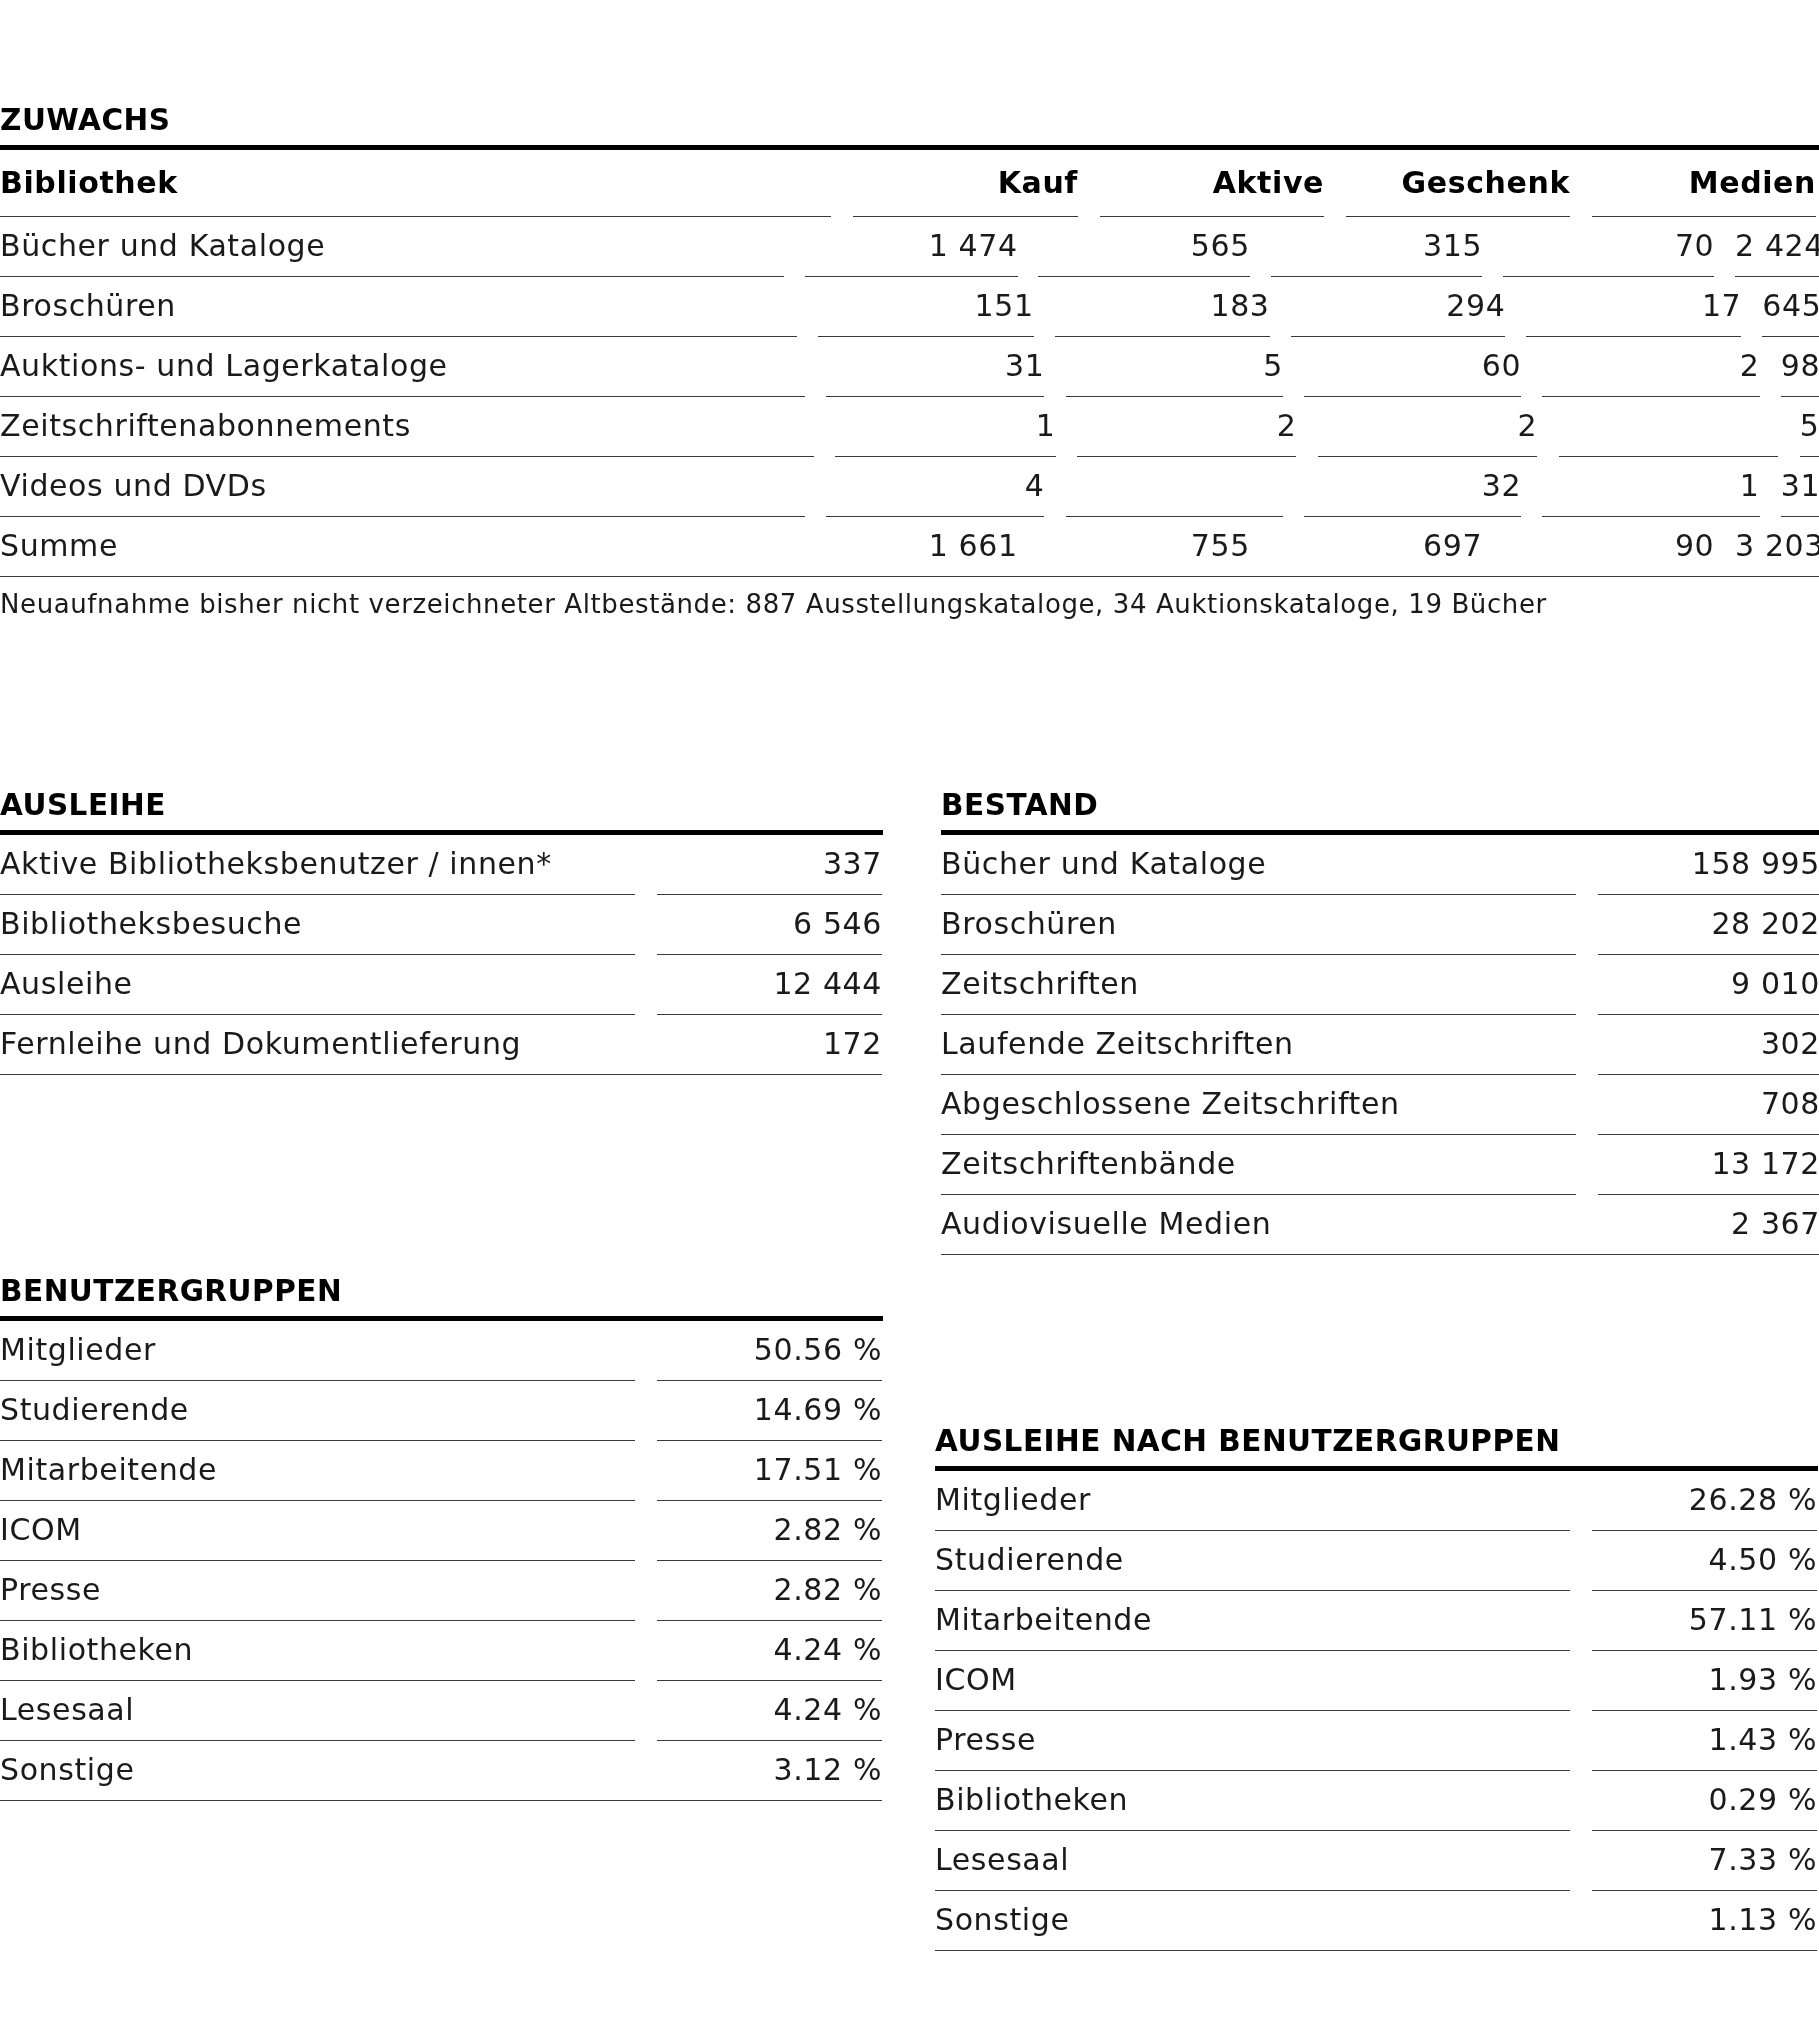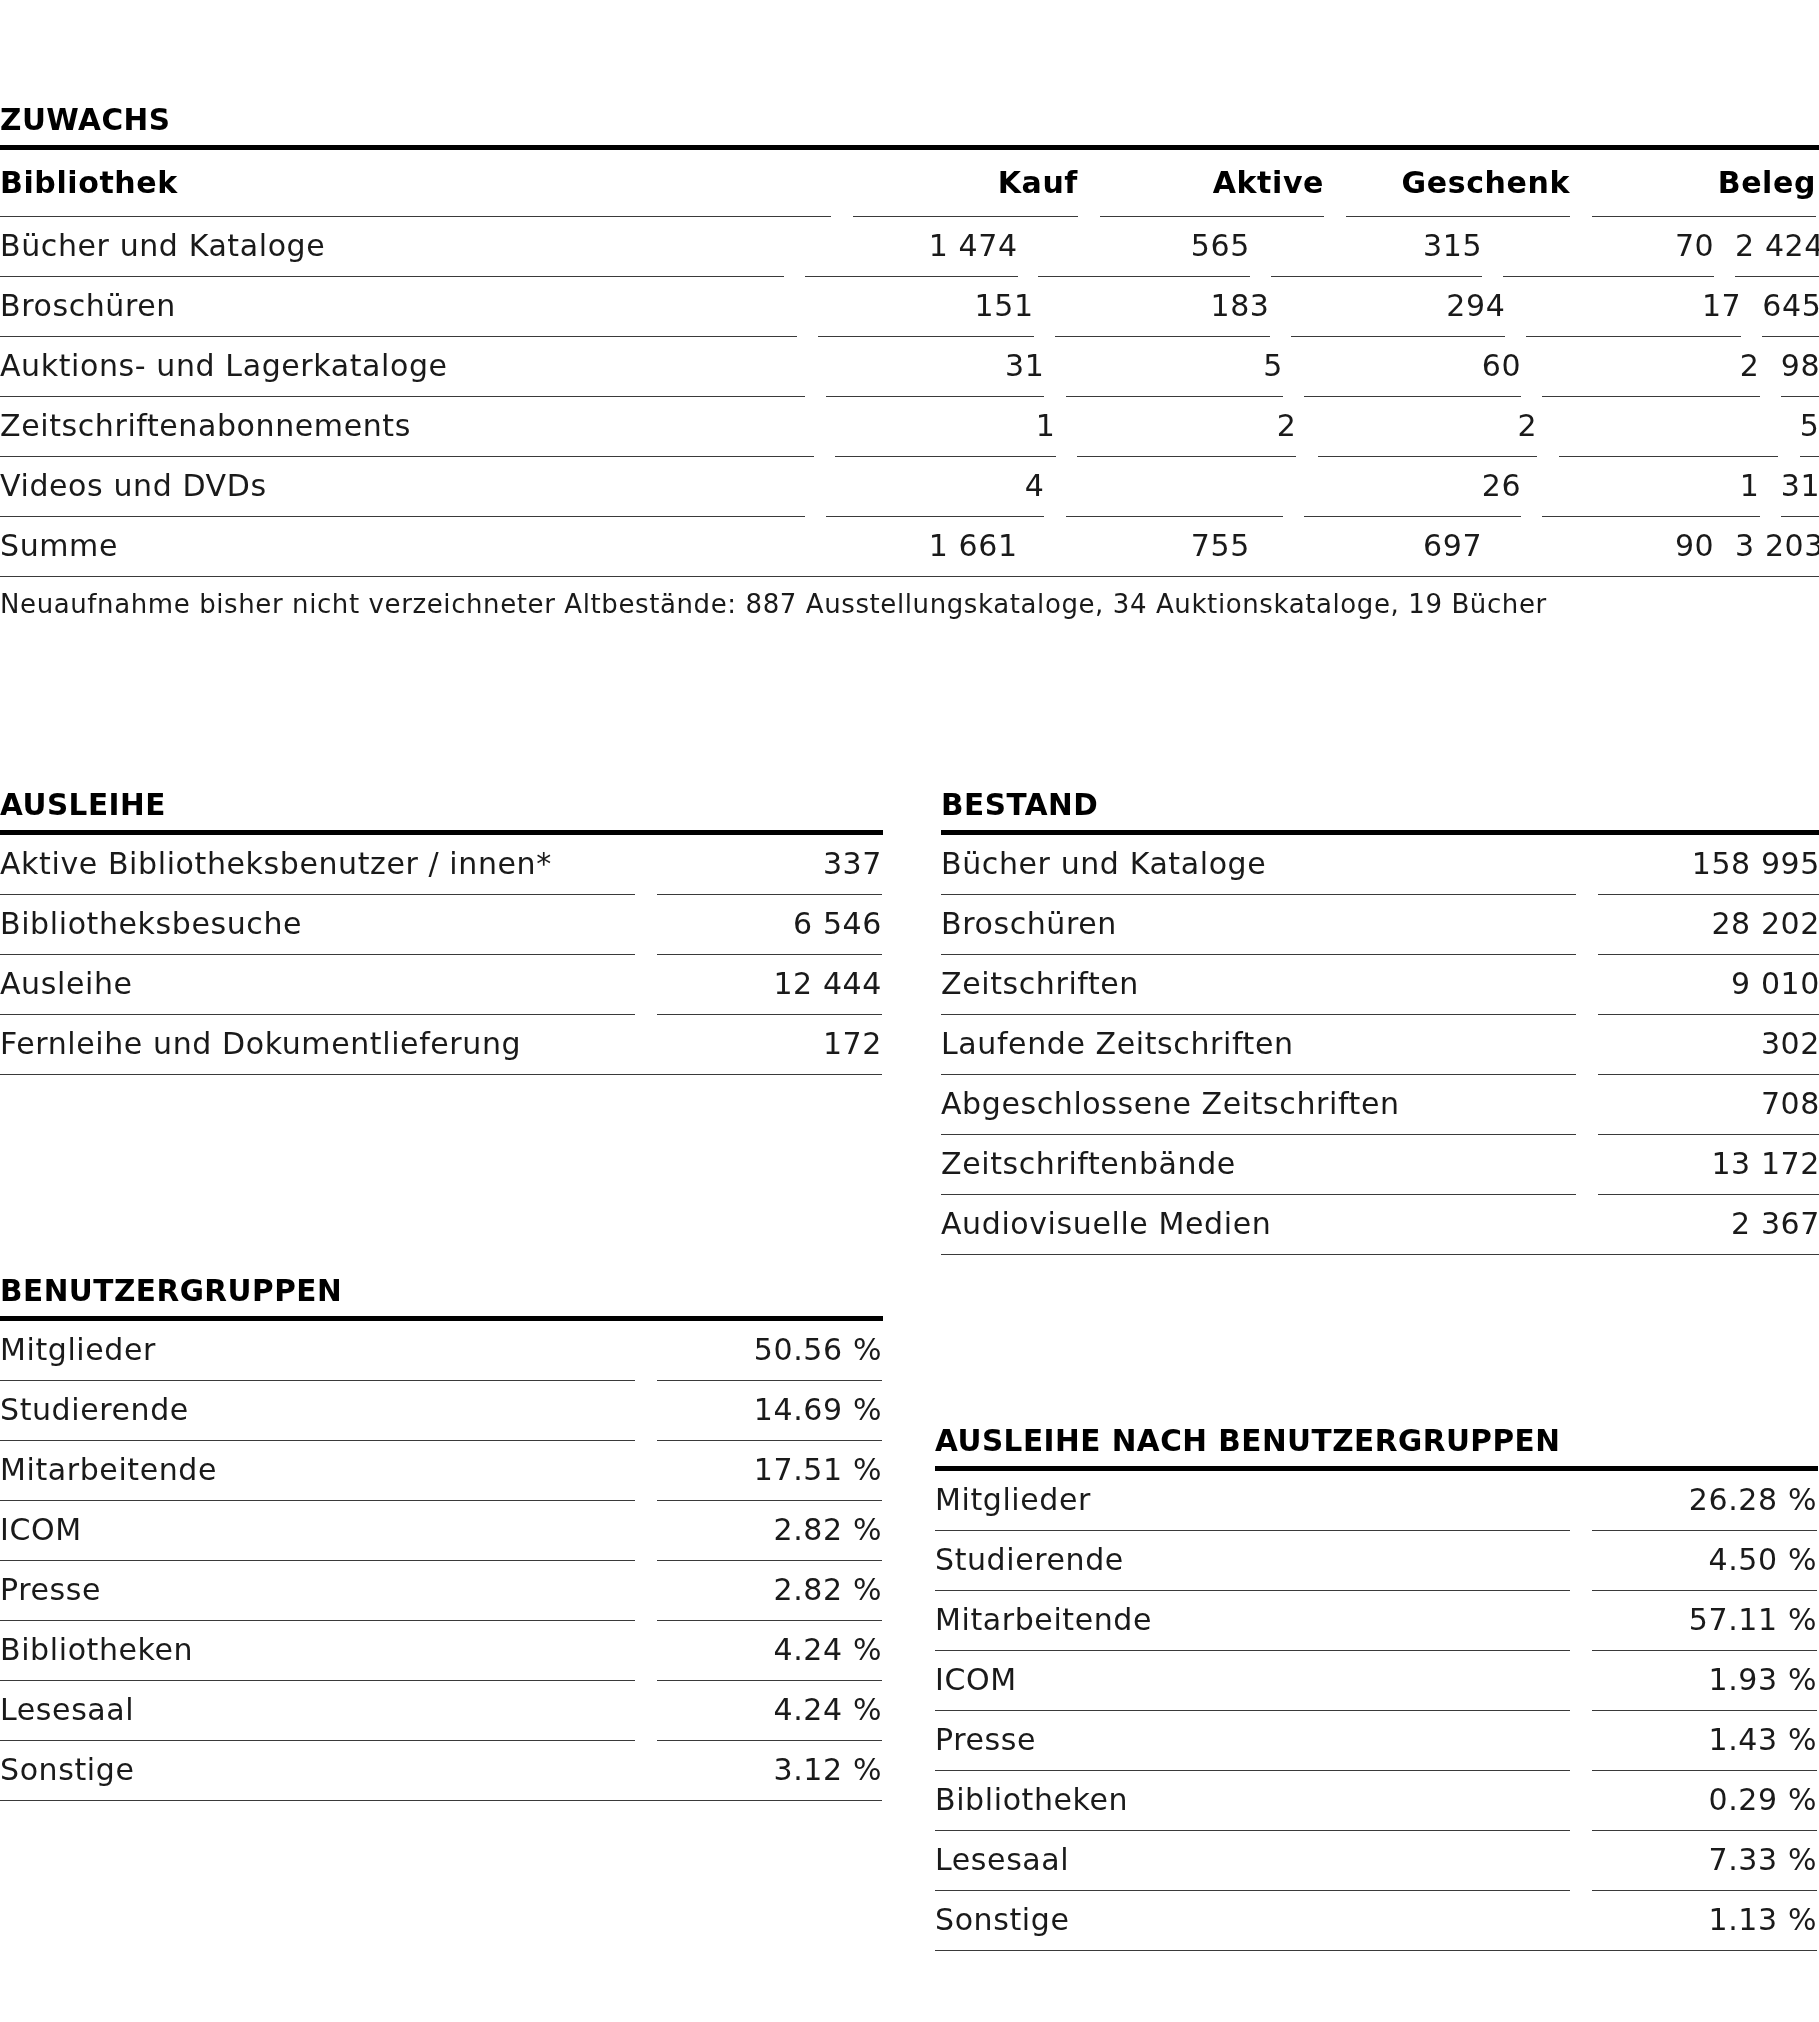--- a/index.html
+++ b/index.html
@@ -63,21 +63,21 @@
   <div class="thick"></div>
   <div class="row head">
     <div class="cell lbl c0">Bibliothek</div>
     <div class="cell gap g"></div>
     <div class="cell num c1">Kauf</div>
     <div class="cell gap g"></div>
     <div class="cell num c2">Aktive</div>
     <div class="cell gap g"></div>
     <div class="cell num c3">Geschenk</div>
     <div class="cell gap g"></div>
-    <div class="cell num c4">Beleg</div>
+    <div class="cell num c4">Medien</div>
   </div>
   <div id="zuwachs-rows">
       <div class="row">
         <div class="cell lbl c0">Bücher und Kataloge</div>
         <div class="cell gap g"></div>
         <div class="cell num c1">1 474</div>
         <div class="cell gap g"></div>
         <div class="cell num c2">565</div>
         <div class="cell gap g"></div>
         <div class="cell num c3">315</div>
@@ -125,21 +125,21 @@
         <div class="cell gap g"></div>
         <div class="cell num c5">5</div>
       </div>
       <div class="row">
         <div class="cell lbl c0">Videos und DVDs</div>
         <div class="cell gap g"></div>
         <div class="cell num c1">4</div>
         <div class="cell gap g"></div>
         <div class="cell num c2"></div>
         <div class="cell gap g"></div>
-        <div class="cell num c3">26</div>
+        <div class="cell num c3">32</div>
         <div class="cell gap g"></div>
         <div class="cell num c4">1</div>
         <div class="cell gap g"></div>
         <div class="cell num c5">31</div>
       </div>
       <div class="row last">
         <div class="cell lbl c0">Summe</div>
         <div class="cell gap g"></div>
         <div class="cell num c1">1 661</div>
         <div class="cell gap g"></div>

